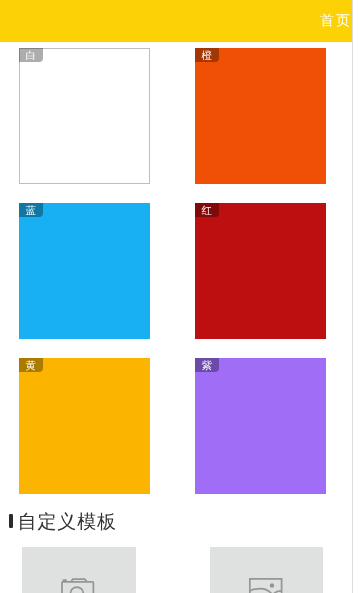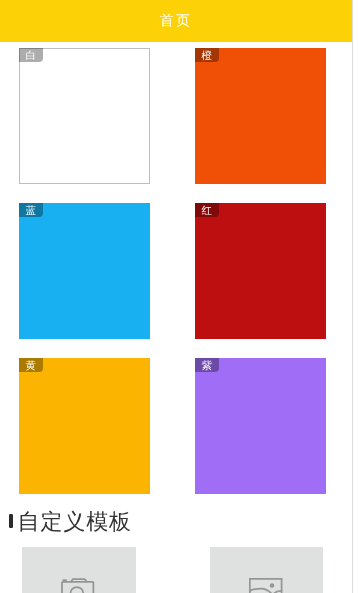--- a/index.html
+++ b/index.html
@@ -25,39 +25,39 @@
   .card.c5 { left:195px; top:315.7px;  }
   .badge { position:absolute; left:0; top:0; width:23.5px; height:13.6px;
     background:rgba(0,0,0,0.32); border-bottom-right-radius:4px;
     display:flex; align-items:center; justify-content:center;
     color:#ffffff; font-size:10.5px; line-height:1; }
 
   
   .sect { position:absolute; left:9.4px; top:512.5px; display:flex; align-items:center; }
   .sect-bar { width:3.6px; height:14px; background:#2b2b2b; margin-right:4.6px;
     border-radius:1.2px; flex:none; }
-  .sect-title { font-size:22px; color:#333333; line-height:17px;
+  .sect-title { font-size:19px; color:#333333; line-height:17px;
     letter-spacing:0.85px; white-space:nowrap; }
 
   .tiles { position:absolute; left:0; top:546.6px; width:352.5px; height:90px; }
   .tile { position:absolute; top:0; width:113.7px; height:90px; background:#DFE1E1; }
   .tile.t0 { left:22.4px; }
   .tile.t1 { left:209.6px; }
   .tile .ico { position:absolute; top:31.3px; line-height:0; }
   .tile.t0 .ico { left:39.0px; }
   .tile.t1 .ico { left:39.9px; }
 
   .vline { position:absolute; left:352px; top:0; width:1px; height:593px; background:#DCDCDC; }
 </style>
 </head>
 <body>
 
 <div class="screen">
 
-  <div class="header" style="background: rgb(252, 209, 6);">
+  <div class="header" style="background: rgb(252, 209, 6); justify-content: flex-end;">
     <div class="header-title" style="color: rgb(255, 255, 255);">首页</div>
   </div>
 
   <div class="grid">
 
     <div class="card c0" style="background: rgb(255, 255, 255); box-shadow: rgb(190, 190, 190) 0px 0px 0px 1px inset;">
       <div class="badge">白</div>
     </div>
 
     <div class="card c1" style="background: rgb(240, 80, 5);">

